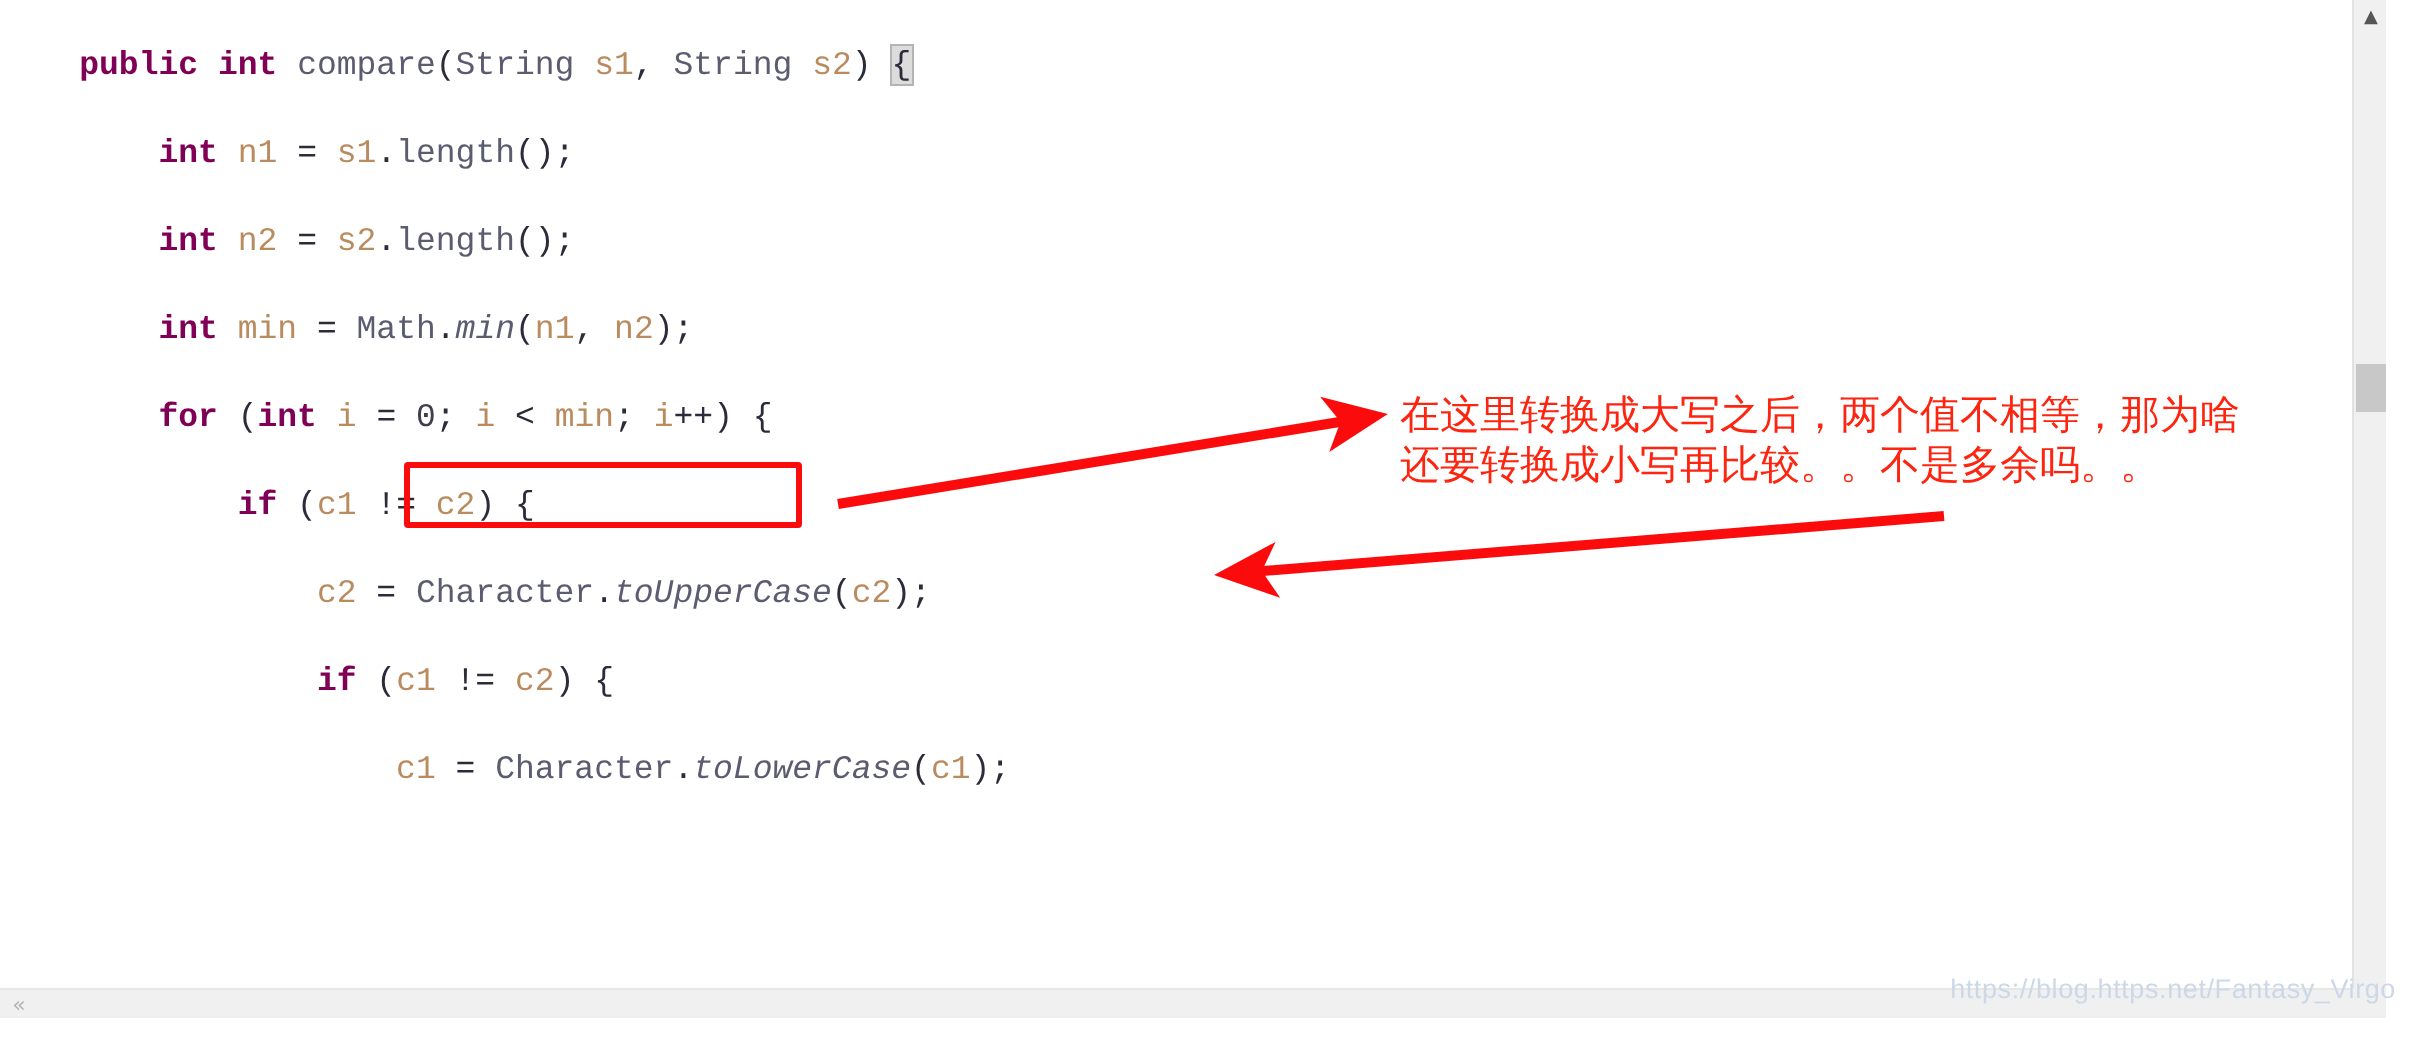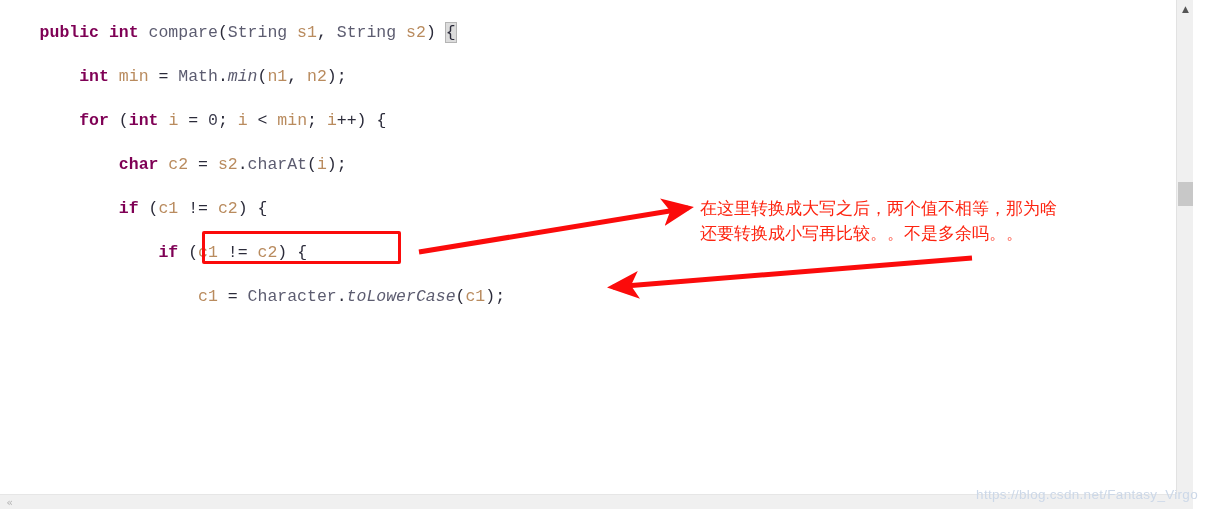--- a/index.html
+++ b/index.html
@@ -52,21 +52,21 @@
     width:199px; height:33px;
     border:3px solid #fb0b0b;
     border-radius:2px;
   }
   #note {
     position:absolute;
     left:700px; top:196px;
     width:460px;
     color:#fd2410;
     font-family:Liberation Serif, serif;
-    font-size:17px;
+    font-size:20px;
     line-height:25px;
     white-space:pre-line;
     font-weight:400;
   }
 
   
   #vscroll {
     position:absolute; right:0; top:0;
     width:17px; height:509px;
     background:#f0f0f0;
@@ -113,24 +113,26 @@
     white-space:nowrap;
   }
 </style>
 </head>
 <body>
 
 <div id="editor">
 
   <div id="code">
 <div class="ln"><span class="indent">    </span><span class="kw">public</span> <span class="kw">int</span> <span class="id">compare</span><span class="pun">(</span><span class="id">String</span> <span class="var">s1</span><span class="pun">,</span> <span class="id">String</span> <span class="var">s2</span><span class="pun">)</span> <span class="bracehl"><span class="pun">{</span></span></div>
+<div class="ln">        <span class="kw">int</span> <span class="var">n1</span> <span class="pun">=</span> <span class="var">s1</span><span class="pun">.</span><span class="id">length</span><span class="pun">();</span></div>
+<div class="ln">        <span class="kw">int</span> <span class="var">n2</span> <span class="pun">=</span> <span class="var">s2</span><span class="pun">.</span><span class="id">length</span><span class="pun">();</span></div>
 <div class="ln">        <span class="kw">int</span> <span class="var">min</span> <span class="pun">=</span> <span class="id">Math</span><span class="pun">.</span><span class="mth">min</span><span class="pun">(</span><span class="var">n1</span><span class="pun">,</span> <span class="var">n2</span><span class="pun">);</span></div>
 <div class="ln">        <span class="kw">for</span> <span class="pun">(</span><span class="kw">int</span> <span class="var">i</span> <span class="pun">=</span> <span class="num">0</span><span class="pun">;</span> <span class="var">i</span> <span class="pun">&lt;</span> <span class="var">min</span><span class="pun">;</span> <span class="var">i</span><span class="pun">++)</span> <span class="pun">{</span></div>
-<div class="ln">            <span class="kw">char</span> <span class="var">c2</span> <span class="pun">=</span> <span class="var">s2</span><span class="pun">.</span><span class="id">charAt</span><span class="pun">(</span><span class="var">i</span><span class="pun">);</span></div>
 <div class="ln">            <span class="kw">if</span> <span class="pun">(</span><span class="var">c1</span> <span class="pun">!=</span> <span class="var">c2</span><span class="pun">)</span> <span class="pun">{</span></div>
+<div class="ln">                <span class="var">c2</span> <span class="pun">=</span> <span class="id">Character</span><span class="pun">.</span><span class="mth">toUpperCase</span><span class="pun">(</span><span class="var">c2</span><span class="pun">);</span></div>
 <div class="ln">                <span class="kw">if</span> <span class="pun">(</span><span class="var">c1</span> <span class="pun">!=</span> <span class="var">c2</span><span class="pun">)</span> <span class="pun">{</span></div>
 <div class="ln">                    <span class="var">c1</span> <span class="pun">=</span> <span class="id">Character</span><span class="pun">.</span><span class="mth">toLowerCase</span><span class="pun">(</span><span class="var">c1</span><span class="pun">);</span></div>
 
 
 
 
 
 
 
 
@@ -160,13 +162,13 @@
   <line x1="419" y1="252" x2="688" y2="208" stroke="#fb0b0b" stroke-width="5" marker-end="url(#ah)"></line>
 
   <line x1="972" y1="258" x2="613" y2="287" stroke="#fb0b0b" stroke-width="5" marker-end="url(#ah)"></line>
 </svg>
 
 <div id="redbox"></div>
 
 <div id="note">在这里转换成大写之后，两个值不相等，那为啥
 还要转换成小写再比较。。不是多余吗。。</div>
 
-<div id="watermark">https://blog.csdn.net/Fantasy_Virgo</div>
+<div id="watermark">https://blog.https.net/Fantasy_Virgo</div>
 
 </body></html>

